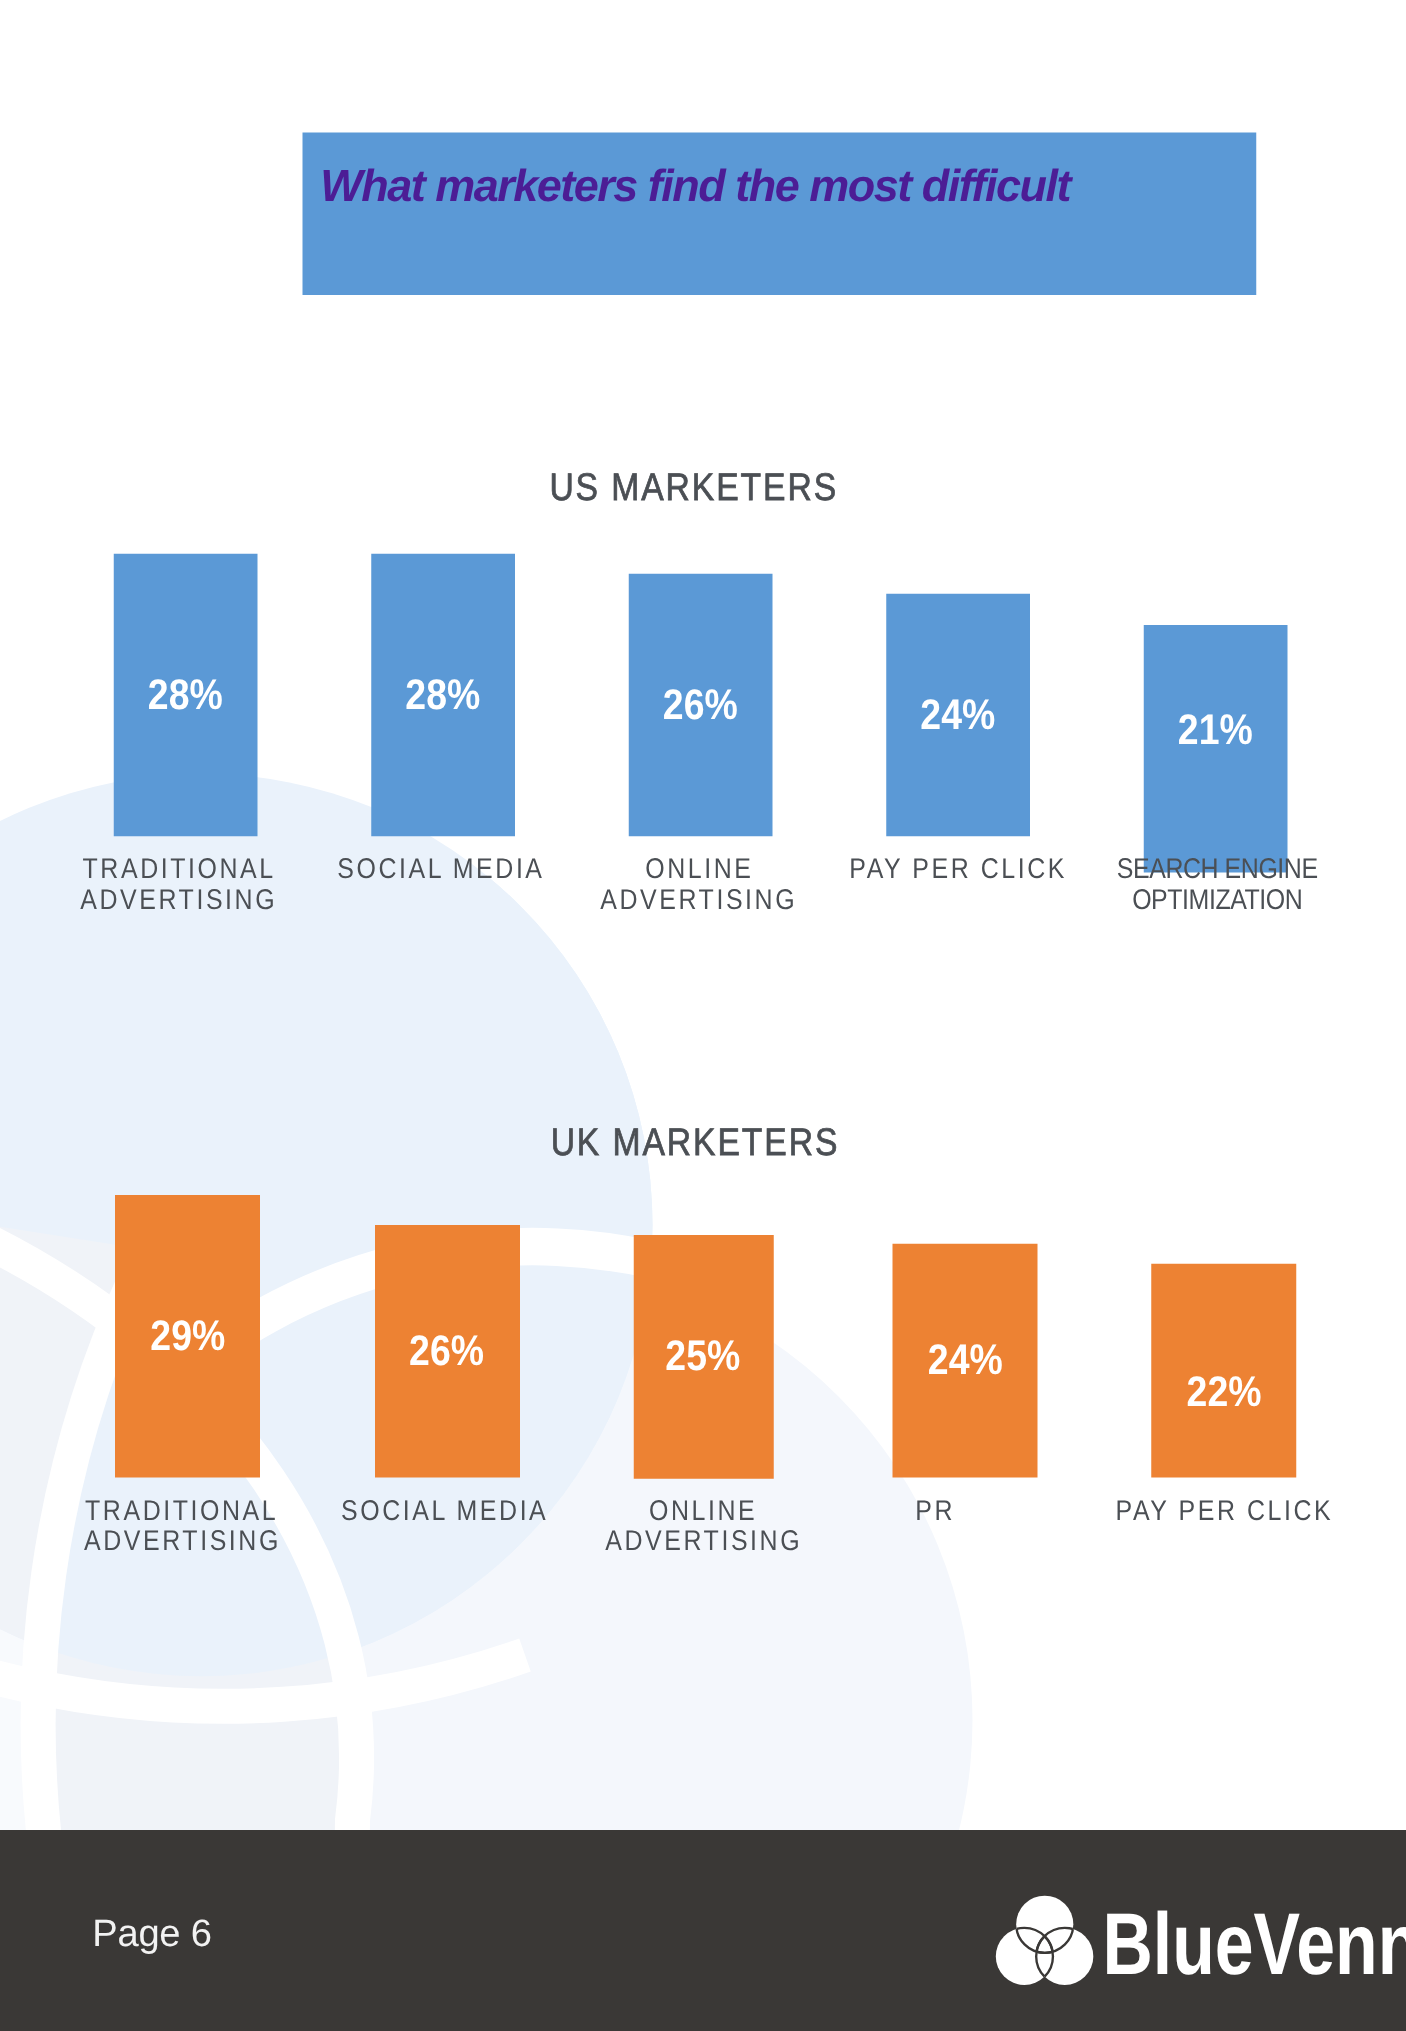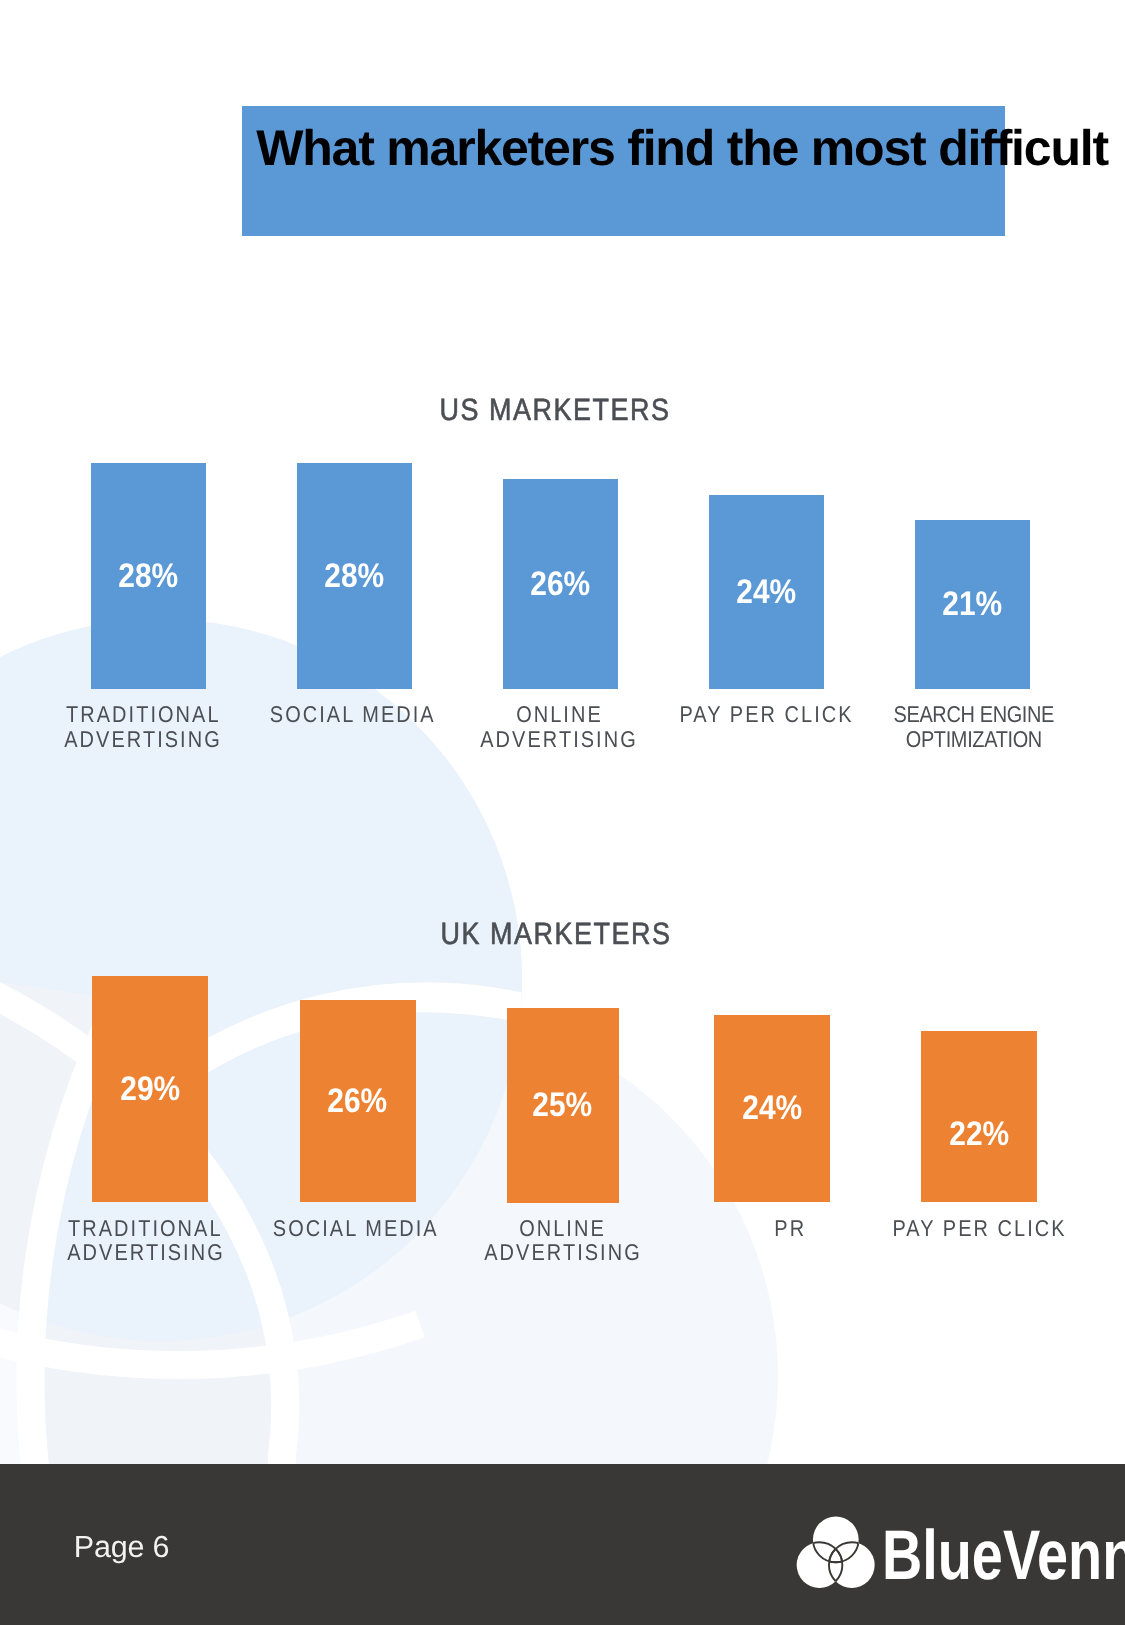--- a/index.html
+++ b/index.html
@@ -16,26 +16,26 @@
   
   #globe{position:absolute;left:0;top:0;width:1125px;height:1625px;z-index:0;}
 
   
   .title-banner{
     position:absolute;left:242px;top:106px;width:763px;height:130px;
     background:#5b99d6;z-index:2;
   }
   .title-text{
     position:absolute;left:14.2px;top:17px;width:760px;
-    color:#000000;font-size:50px;font-weight:bold;line-height:51.5px;
-    letter-spacing:-1.2px;white-space:nowrap;
-  }
-
-  
-  .chart{position:absolute;left:0;width:1125px;z-index:2;margin-top:20px;}
+    color:#4c1d95;font-size:36px;font-weight:bold;line-height:51.5px;
+    letter-spacing:-1.2px;white-space:nowrap;font-style:italic;
+  }
+
+  
+  .chart{position:absolute;left:0;width:1125px;z-index:2;}
   .chart-title{
     position:absolute;width:1125px;text-align:center;
     color:#4b4f54;font-size:30.8px;font-weight:normal;letter-spacing:1.75px;
     -webkit-text-stroke:0.62px #4b4f54;
   }
   .bars{position:absolute;left:0;top:0;width:1125px;height:100%;}
   .bar{position:absolute;}
   .bar-value{
     position:absolute;left:0;width:100%;text-align:center;
     color:#ffffff;font-size:34.2px;font-weight:bold;line-height:46px;
@@ -129,21 +129,21 @@
         </div>
         <div class="bar-label" style="left: 178.15px; width: 350px; top: 682.1px;"><span class="sx">SOCIAL MEDIA</span></div>
         <div class="bar" style="left: 503.3px; width: 114.7px; top: 459.18px; height: 209.82px; background: rgb(91, 153, 214);">
           <div class="bar-value" style="top: 81.51px;"><span class="sx">26%</span></div>
         </div>
         <div class="bar-label" style="left: 384.15px; width: 350px; top: 682.1px;"><span class="sx">ONLINE</span><br><span class="sx">ADVERTISING</span></div>
         <div class="bar" style="left: 709.3px; width: 114.7px; top: 475.32px; height: 193.68px; background: rgb(91, 153, 214);">
           <div class="bar-value" style="top: 73.44px;"><span class="sx">24%</span></div>
         </div>
         <div class="bar-label" style="left: 591.65px; width: 350px; top: 682.1px;"><span class="sx">PAY PER CLICK</span></div>
-        <div class="bar" style="left: 915.3px; width: 114.7px; top: 499.53px; height: 169px; background: rgb(91, 153, 214);">
+        <div class="bar" style="left: 915.3px; width: 114.7px; top: 499.53px; height: 198px; background: rgb(91, 153, 214);">
           <div class="bar-value" style="top: 61.335px;"><span class="sx">21%</span></div>
         </div>
         <div class="bar-label tight" style="left: 798.45px; width: 350px; top: 682.1px;"><span class="sx">SEARCH ENGINE</span><br><span class="sx">OPTIMIZATION</span></div>
       </div>
   </div>
 
   <div class="chart" id="chart-uk" style="top:0;height:1280px">
     <div class="chart-title" style="top:895.9px;margin-left:-6.4px"><span class="sx">UK MARKETERS</span></div>
     <div class="bars">
         <div class="bar" style="left: 92.3px; width: 116px; top: 956.3px; height: 226.2px; background: rgb(237, 130, 51);">
@@ -154,21 +154,21 @@
           <div class="bar-value" style="top: 78px;"><span class="sx">26%</span></div>
         </div>
         <div class="bar-label" style="left: 180.5px; width: 350px; top: 1195.7px;"><span class="sx">SOCIAL MEDIA</span></div>
         <div class="bar" style="left: 506.7px; width: 112px; top: 987.5px; height: 195px; background: rgb(237, 130, 51);">
           <div class="bar-value" style="top: 74.1px;"><span class="sx">25%</span></div>
         </div>
         <div class="bar-label" style="left: 387.7px; width: 350px; top: 1195.7px;"><span class="sx">ONLINE</span><br><span class="sx">ADVERTISING</span></div>
         <div class="bar" style="left: 713.9px; width: 116px; top: 995.3px; height: 187.2px; background: rgb(237, 130, 51);">
           <div class="bar-value" style="top: 70.2px;"><span class="sx">24%</span></div>
         </div>
-        <div class="bar-label" style="left: 615px; width: 350px; top: 1195.7px;"><span class="sx">PR</span></div>
+        <div class="bar-label" style="left: 573px; width: 350px; top: 1195.7px;"><span class="sx">PR</span></div>
         <div class="bar" style="left: 921.1px; width: 116px; top: 1010.9px; height: 171.6px; background: rgb(237, 130, 51);">
           <div class="bar-value" style="top: 80px;"><span class="sx">22%</span></div>
         </div>
         <div class="bar-label" style="left: 804.1px; width: 350px; top: 1195.7px;"><span class="sx">PAY PER CLICK</span></div>
       </div>
   </div>
 
   <div class="footer"></div>
   <div class="page-num">Page 6</div>
 

